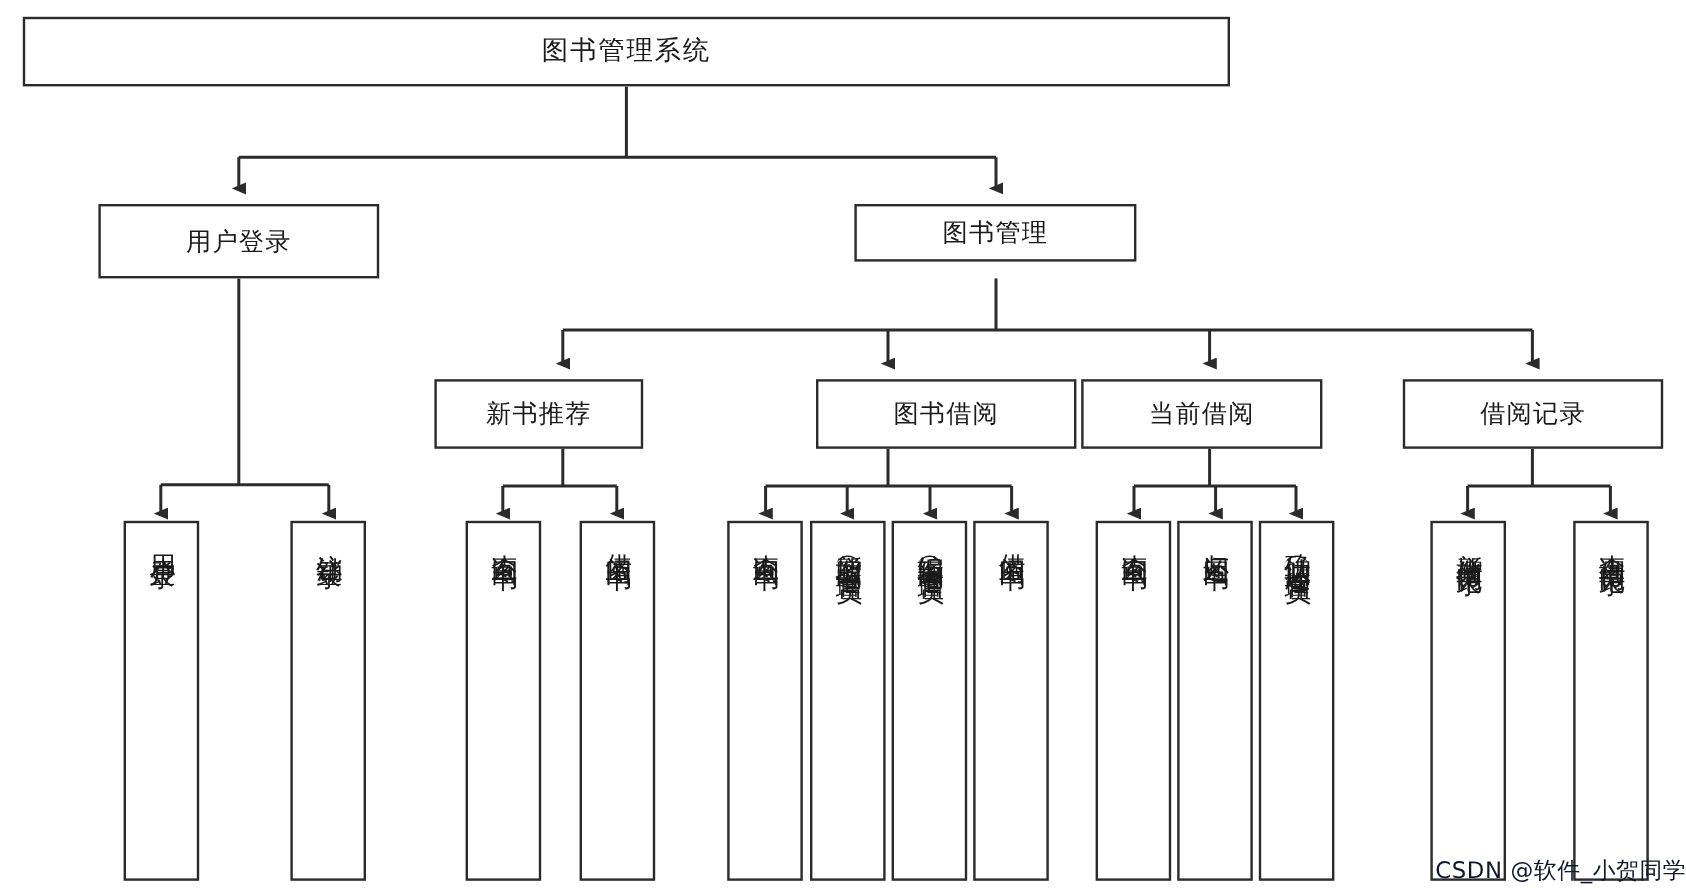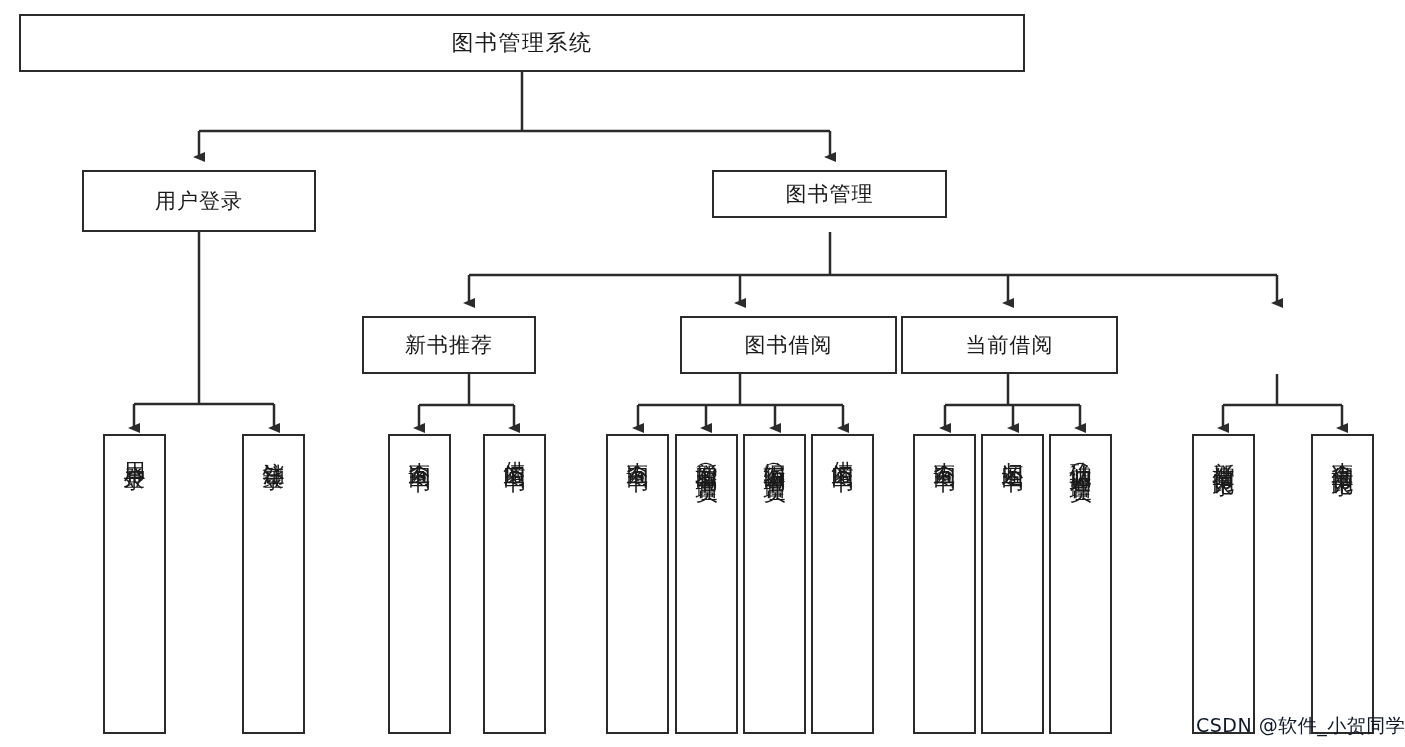--- a/index.html
+++ b/index.html
@@ -142,24 +142,27 @@
   </div>
 
   <div class="node horiz" style="left:362px; top:316px; width:174px; height:58px;">
     <span class="lbl">新书推荐</span>
   </div>
 
   <div class="node horiz" style="left:632px; top:316px; width:217px; height:58px;margin-left:48px;">
     <span class="lbl">图书借阅</span>
   </div>
 
-  <div class="node horiz" style="left:901px; top:316px; width:217px; height:58px;">
+  <div class="node horiz" style="left:901px; top:316px; width:201px; height:58px;">
     <span class="lbl">当前借阅</span>
   </div>
 
+  <div class="node horiz" style="left:1169px; top:316px; width:217px; height:58px;">
+    <span class="lbl">借阅记录</span>
+  </div>
 
   <div class="node vert" style="left:103px; top:434px; width:63px; height:300px;">
     <span class="lbl">用户登录</span>
   </div>
   <div class="node vert" style="left:242px; top:434px; width:63px; height:300px;">
     <span class="lbl">注销登录</span>
   </div>
 
   <div class="node vert" style="left:388px; top:434px; width:63px; height:300px;">
     <span class="lbl">查询图书</span>

